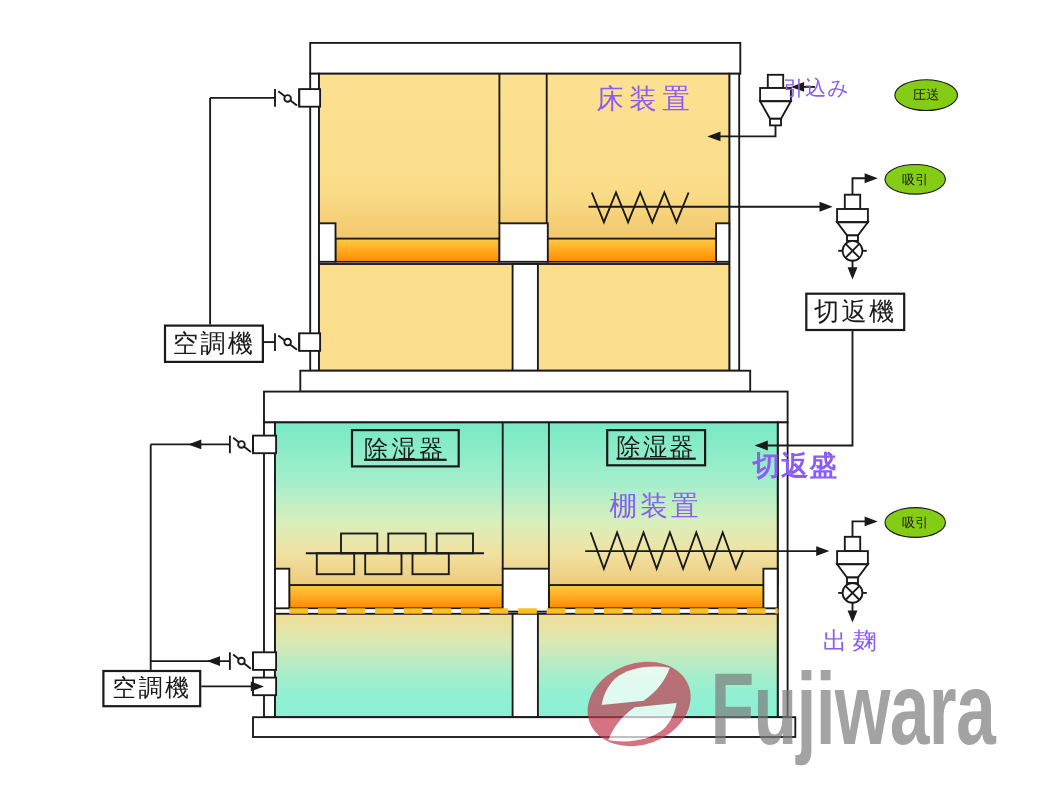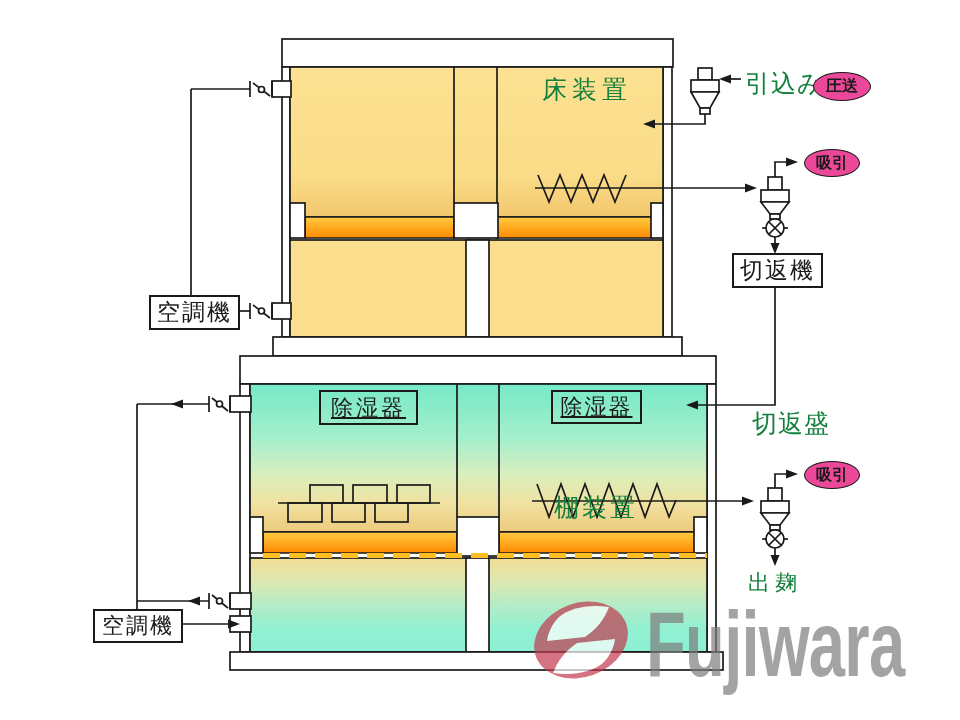--- a/index.html
+++ b/index.html
@@ -3,43 +3,43 @@
 <meta charset="utf-8">
 <style>
   html,body{margin:0;padding:0;}
   body{
     width:960px;height:720px;position:relative;overflow:hidden;
     background:#ffffff;
     font-family:"Liberation Sans","DejaVu Sans",sans-serif;
     color:#1a1a1a;
   }
   #diagram-svg{position:absolute;left:0;top:0;z-index:1;}
-  .lbl{position:absolute;z-index:2;white-space:nowrap;color:#15803d;}
+  .lbl{position:absolute;z-index:2;white-space:nowrap;color:#8b5cf6;}
   .boxlbl{
     position:absolute;z-index:2;display:flex;align-items:center;justify-content:center;
     border:2px solid #1a1a1a;background:#ffffff;white-space:nowrap;color:#1a1a1a;
   }
   .boxlbl.clear{background:transparent;text-decoration:underline;}
   .ovallbl{
     position:absolute;z-index:2;display:flex;align-items:center;justify-content:center;
-    border:1.6px solid #1a1a1a;border-radius:50%;background:#ec4899;
-    font-size:16px;white-space:nowrap;color:#1a1a1a;font-weight:bold;
+    border:1.6px solid #1a1a1a;border-radius:50%;background:#84cc16;
+    font-size:12px;white-space:nowrap;color:#1a1a1a;
   }
   #label-floor-unit{left:542px;top:73px;font-size:25px;letter-spacing:5px;}
-  #label-shelf-unit{left:554px;top:443px;font-size:25px;letter-spacing:3px;margin-top:48px;}
+  #label-shelf-unit{left:554px;top:443px;font-size:25px;letter-spacing:3px;}
   #label-acu-top{left:149px;top:295px;width:87px;height:31px;font-size:23px;letter-spacing:2px;}
   #label-acu-bottom{left:93px;top:609px;width:86px;height:30px;font-size:22px;letter-spacing:2px;}
-  #label-turner{left:732px;top:253px;width:87px;height:31px;font-size:23px;letter-spacing:2px;}
+  #label-turner{left:732px;top:266px;width:87px;height:31px;font-size:23px;letter-spacing:2px;}
   #label-dehum-left{left:319px;top:390px;width:95px;height:31px;font-size:22px;letter-spacing:3px;}
   #label-dehum-right{left:551px;top:390px;width:87px;height:30px;font-size:22px;letter-spacing:2px;}
-  #label-intake{left:745px;top:67px;font-size:25px;letter-spacing:1px;}
+  #label-intake{left:712px;top:67px;font-size:19px;letter-spacing:1px;}
   #label-pressure{left:813px;top:72px;width:56px;height:27px;}
   #label-suction-upper{left:804px;top:149px;width:54px;height:26px;}
   #label-suction-lower{left:804px;top:461px;width:54px;height:26px;}
-  #label-turning-heap{left:752px;top:407px;font-size:25px;letter-spacing:1px;}
+  #label-turning-heap{left:684px;top:407px;font-size:25px;letter-spacing:1px;font-weight:bold;}
   #label-koji-out{left:748px;top:568px;font-size:22px;letter-spacing:5px;}
   #logo{position:absolute;left:0;top:0;z-index:3;opacity:.7;}
   #logo-mark{position:absolute;left:523px;top:585px;}
   #logo-text{
     position:absolute;left:646px;top:598px;
     font-size:93px;font-weight:bold;line-height:1;
     color:#7d7d7d;letter-spacing:-1px;
     transform:scaleX(.70);transform-origin:0 0;
   }
 </style>

